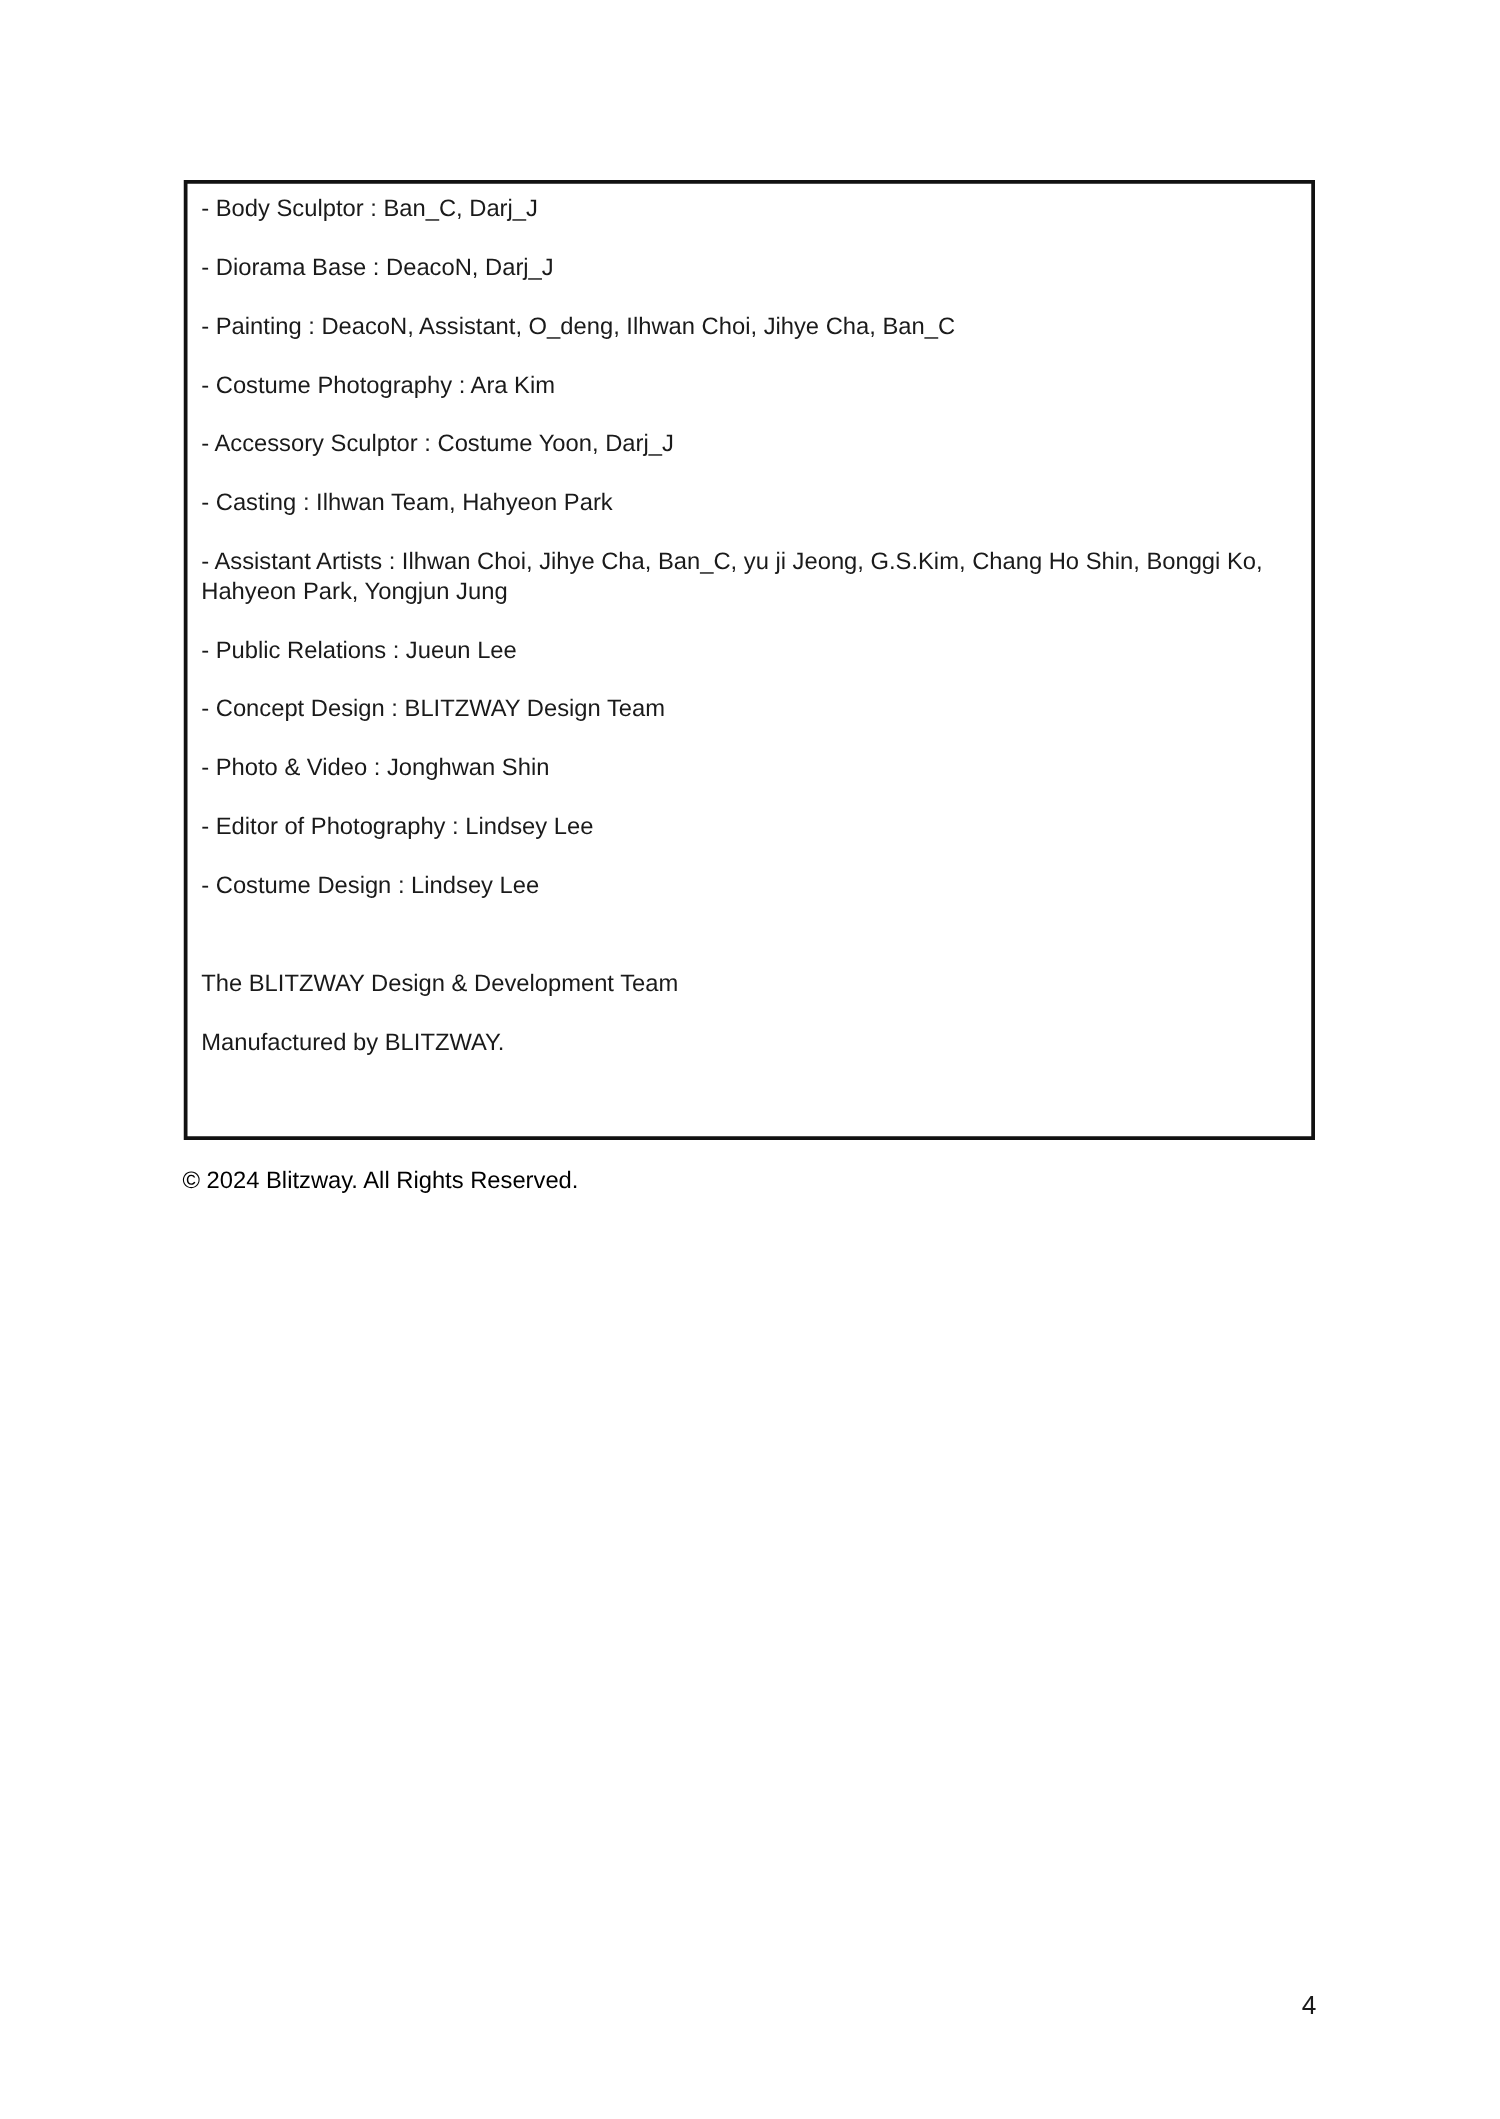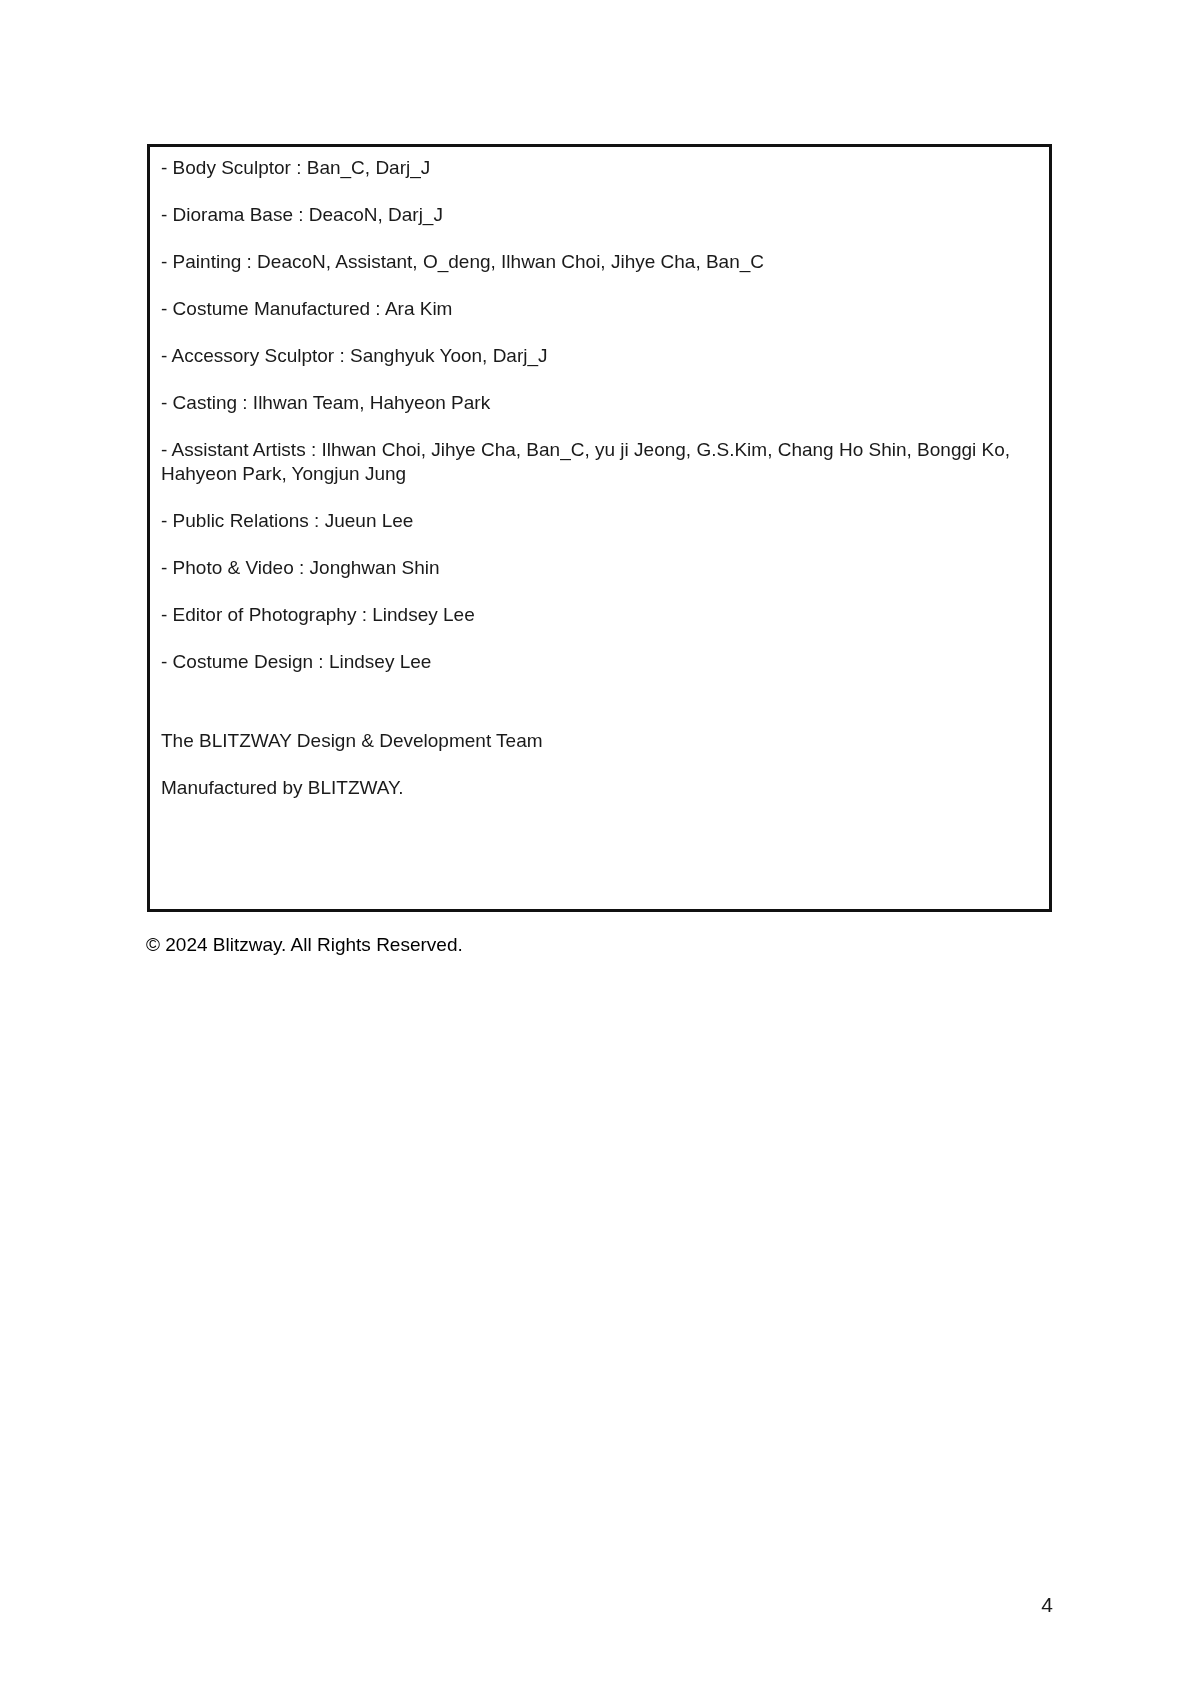--- a/index.html
+++ b/index.html
@@ -55,25 +55,26 @@
 </style>
 </head>
 <body>
 
 <div class="page">
 
   <div class="credits-box">
     <p>- Body Sculptor : Ban_C, Darj_J</p>
     <p>- Diorama Base : DeacoN, Darj_J</p>
     <p>- Painting : DeacoN, Assistant, O_deng, Ilhwan Choi, Jihye Cha, Ban_C</p>
-    <p>- Costume Manufactured : Ara Kim</p>
-    <p>- Accessory Sculptor : Sanghyuk Yoon, Darj_J</p>
+    <p>- Costume Photography : Ara Kim</p>
+    <p>- Accessory Sculptor : Costume Yoon, Darj_J</p>
     <p>- Casting : Ilhwan Team, Hahyeon Park</p>
     <p>- Assistant Artists : Ilhwan Choi, Jihye Cha, Ban_C, yu ji Jeong, G.S.Kim, Chang Ho Shin, Bonggi Ko, Hahyeon Park, Yongjun Jung</p>
     <p>- Public Relations : Jueun Lee</p>
+    <p>- Concept Design : BLITZWAY Design Team</p>
     <p>- Photo &amp; Video : Jonghwan Shin</p>
     <p>- Editor of Photography : Lindsey Lee</p>
     <p>- Costume Design : Lindsey Lee</p>
     <p class="team-line">The BLITZWAY Design &amp; Development Team</p>
     <p>Manufactured by BLITZWAY.</p>
   </div>
 
   <div class="copyright">© 2024 Blitzway. All Rights Reserved.</div>
 
   <div class="page-number">4</div>

